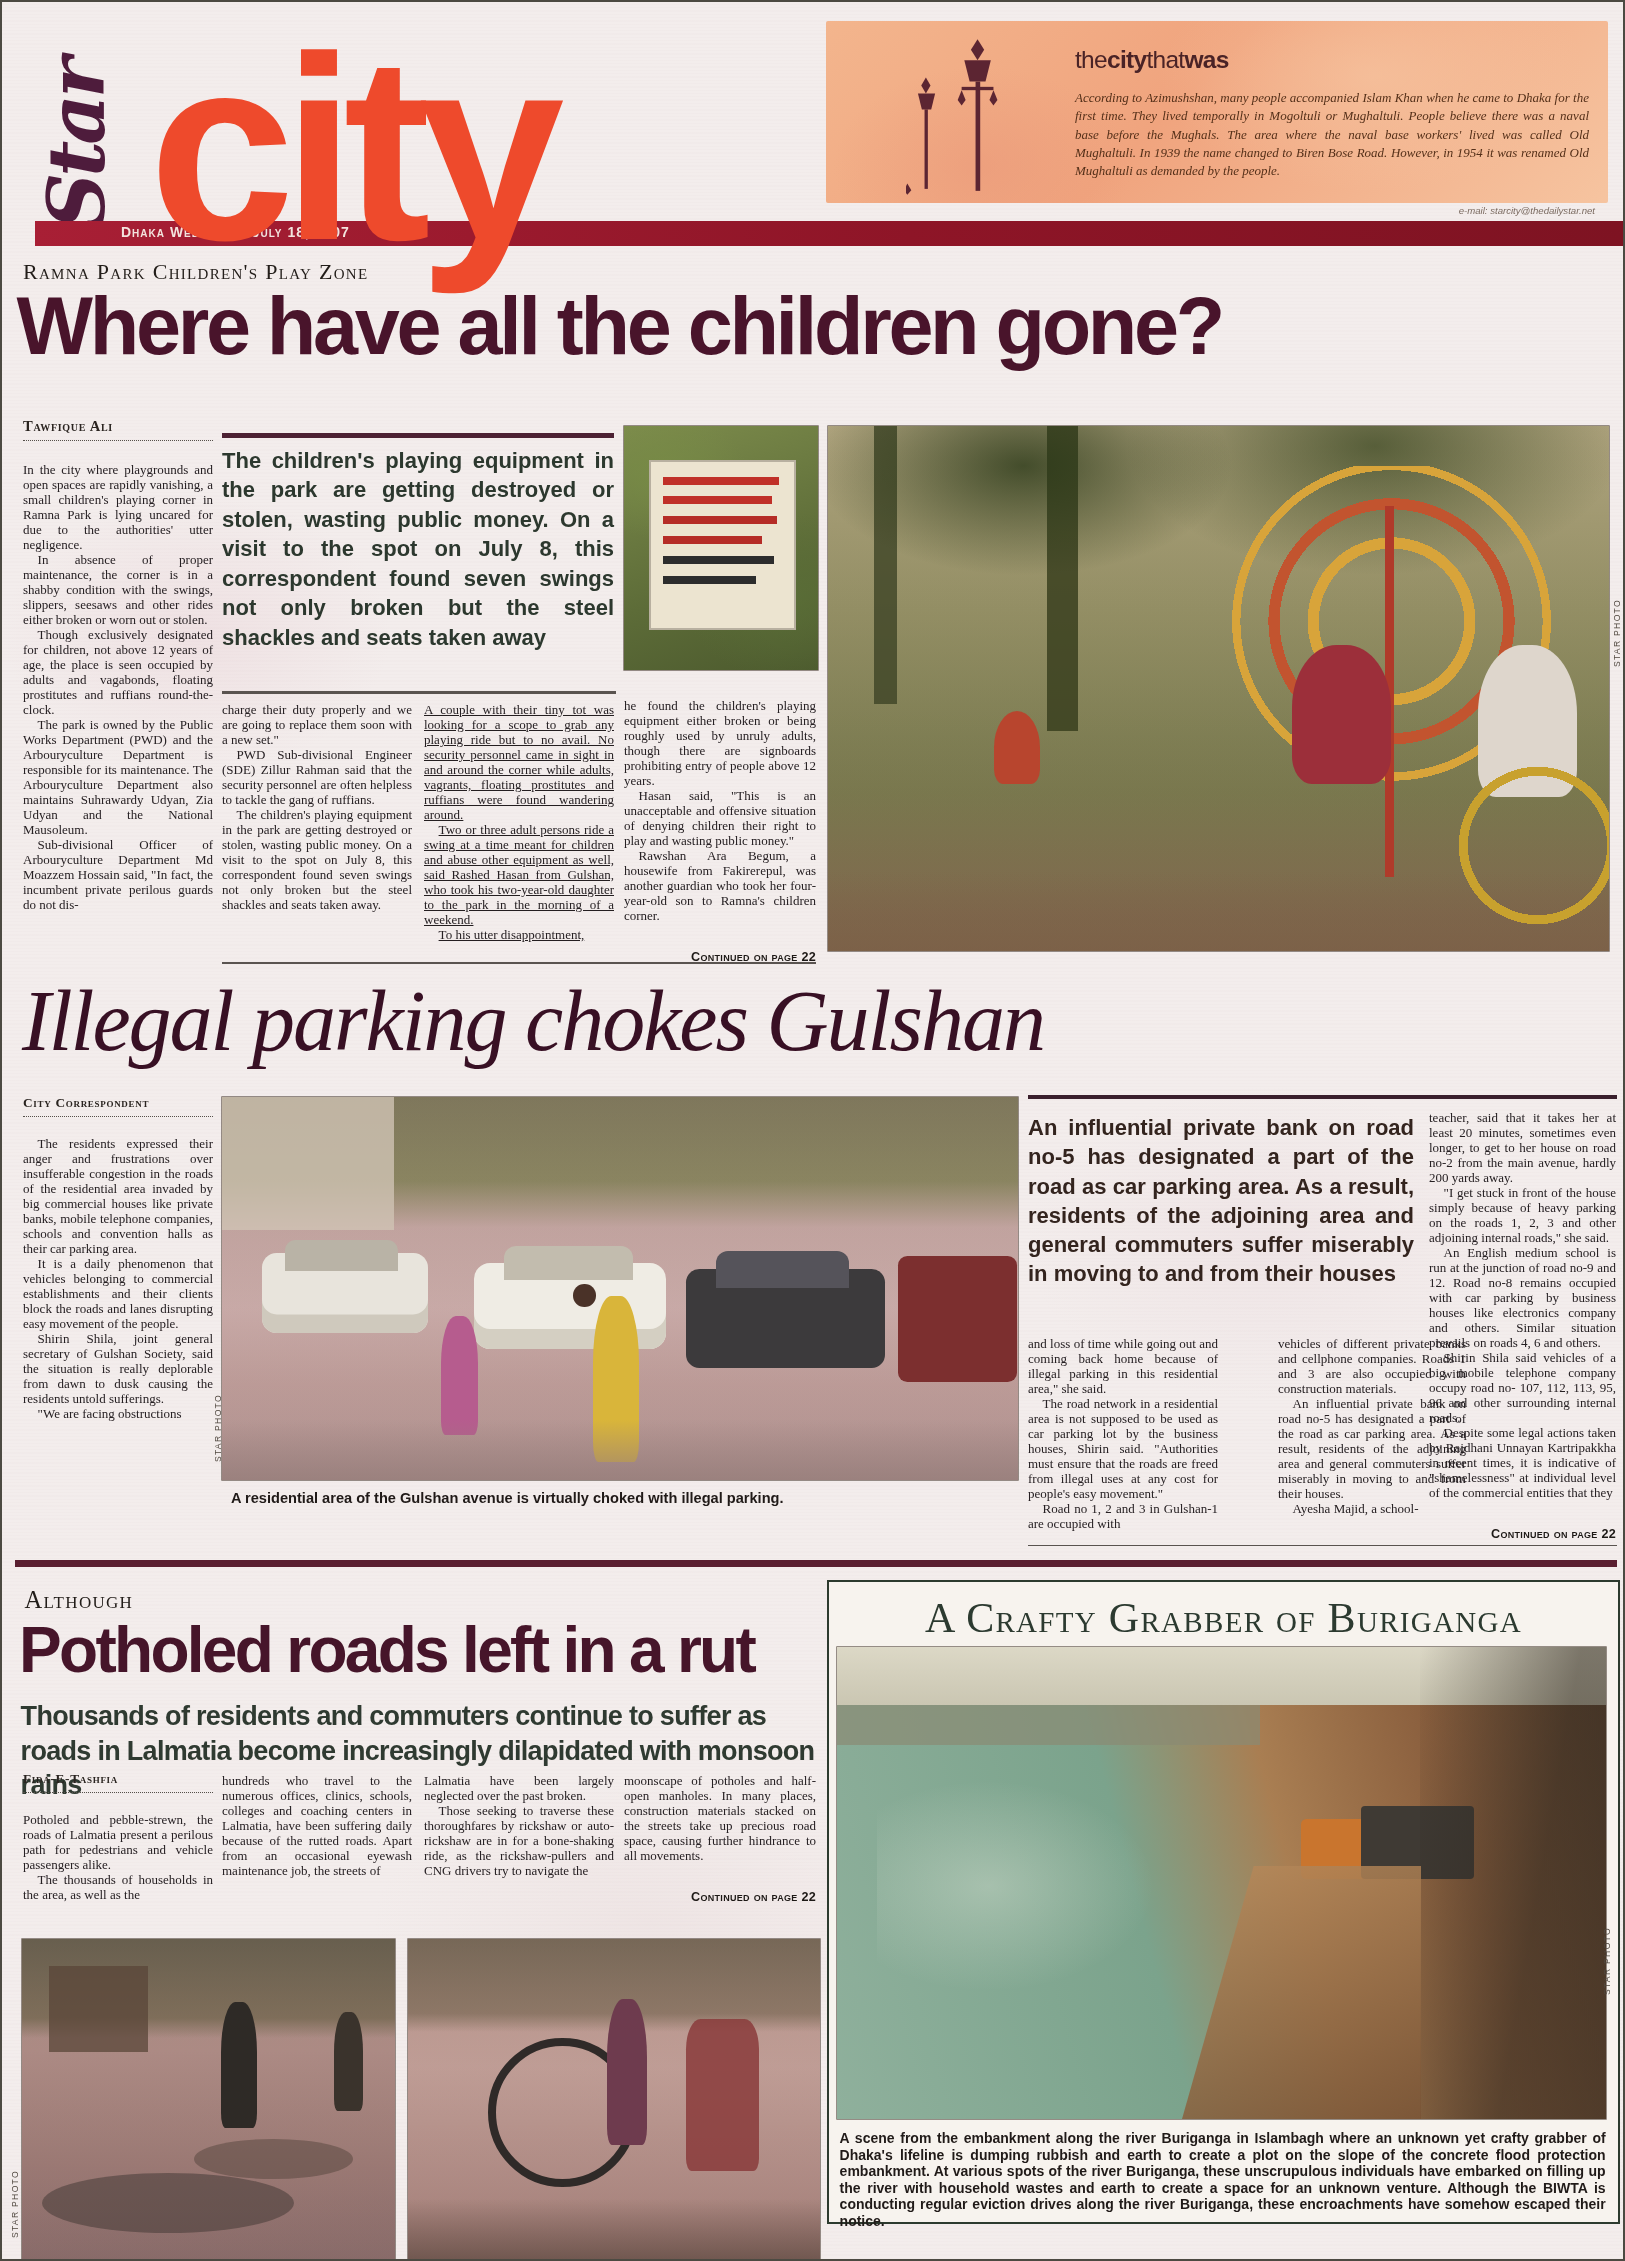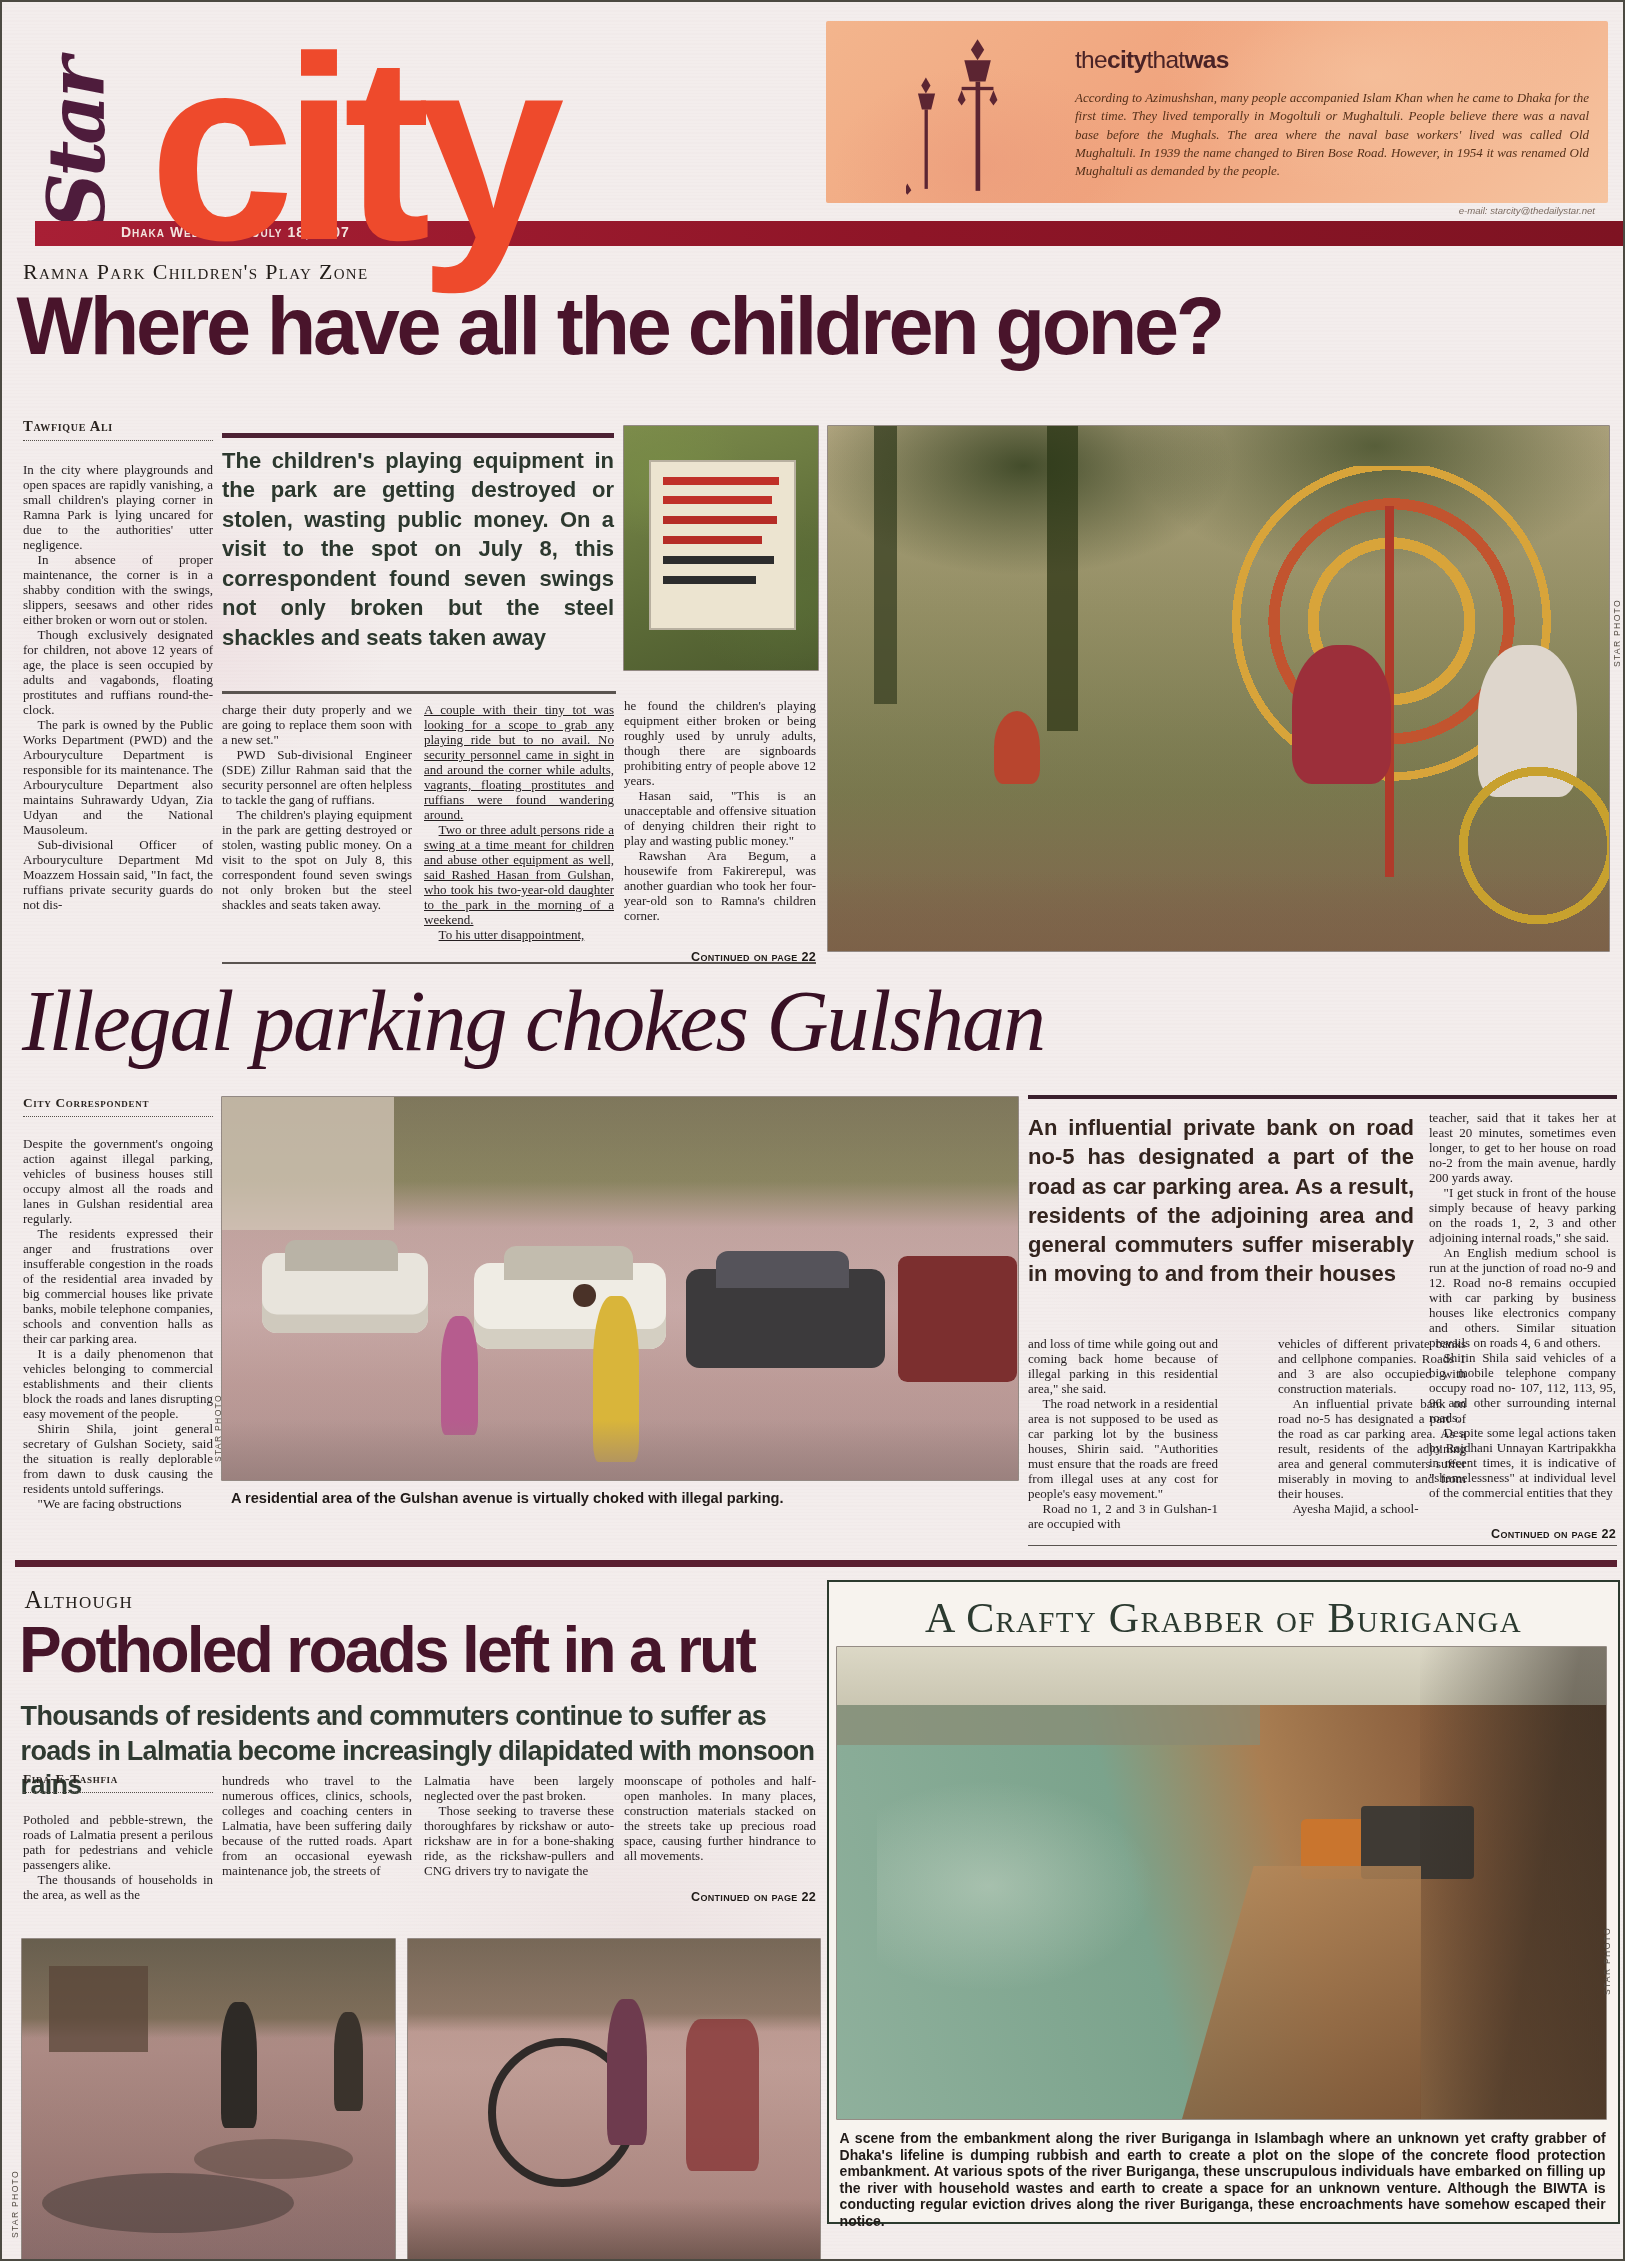--- a/index.html
+++ b/index.html
@@ -169,21 +169,21 @@
   <div class="abs kicker" style="left:21px;top:257px;">Ramna Park Children's Play Zone</div>
   <div class="abs headline-sans" style="left:14.6px;top:284px;font-size:81px;letter-spacing:-3.3px;color:#49142b;">Where have all the children gone?</div>
 
   <div class="abs byline" style="left:21px;top:416px;width:190px;">Tawfique Ali</div>
 
   <div class="abs col" style="left:21px;top:460px;width:190px;">
     <p class="first">In the city where playgrounds and open spaces are rapidly vanishing, a small children's playing corner in Ramna Park is lying uncared for due to the authorities' utter negligence.</p>
     <p>In absence of proper maintenance, the corner is in a shabby condition with the swings, slippers, seesaws and other rides either broken or worn out or stolen.</p>
     <p>Though exclusively designated for children, not above 12 years of age, the place is seen occupied by adults and vagabonds, floating prostitutes and ruffians round-the-clock.</p>
     <p>The park is owned by the Public Works Department (PWD) and the Arbouryculture Department is responsible for its maintenance. The Arbouryculture Department also maintains Suhrawardy Udyan, Zia Udyan and the National Mausoleum.</p>
-    <p>Sub-divisional Officer of Arbouryculture Department Md Moazzem Hossain said, "In fact, the ruffians private security guards do not dis-</p>
+    <p>Sub-divisional Officer of Arbouryculture Department Md Moazzem Hossain said, "In fact, the incumbent private perilous guards do not dis-</p>
   </div>
 
   <div class="abs rule" style="left:220px;top:431px;width:392px;height:4.6px;"></div>
   <div class="abs lede" style="left:220px;top:444px;width:392px;">The children's playing equipment in the park are getting destroyed or stolen, wasting public money. On a visit to the spot on July 8, this correspondent found seven swings not only broken but the steel shackles and seats taken away</div>
 
   <div class="abs thin-rule" style="left:220px;top:689px;width:394px;height:2.7px;"></div>
 
   <div class="abs col" style="left:220px;top:700px;width:190px;">
     <p class="first">charge their duty properly and we are going to replace them soon with a new set."</p>
     <p>PWD Sub-divisional Engineer (SDE) Zillur Rahman said that the security personnel are often helpless to tackle the gang of ruffians.</p>
@@ -227,21 +227,20 @@
   </div>
   <div class="abs vcredit" style="left:1610px;top:597px;">STAR PHOTO</div>
 
   <div class="abs thin-rule" style="left:220px;top:960px;width:594px;height:2px;"></div>
 
   <div class="abs headline-serif-italic" style="left:20px;top:976px;font-size:86px;">Illegal parking chokes Gulshan</div>
 
   <div class="abs byline" style="left:21px;top:1093px;width:190px;font-size:13.3px;">City Correspondent</div>
 
   <div class="abs col" style="left:21px;top:1134px;width:190px;">
-    <p class="first">Despite the government's ongoing action against illegal parking, vehicles of business houses still occupy almost all the roads and lanes in Gulshan residential area regularly.</p>
     <p>The residents expressed their anger and frustrations over insufferable congestion in the roads of the residential area invaded by big commercial houses like private banks, mobile telephone companies, schools and convention halls as their car parking area.</p>
     <p>It is a daily phenomenon that vehicles belonging to commercial establishments and their clients block the roads and lanes disrupting easy movement of the people.</p>
     <p>Shirin Shila, joint general secretary of Gulshan Society, said the situation is really deplorable from dawn to dusk causing the residents untold sufferings.</p>
     <p>"We are facing obstructions</p>
   </div>
 
   <div class="abs photo photo-street" style="left:220px;top:1095px;width:796px;height:383px;">
     <div class="ph-shape" style="left:0;top:0;width:172px;height:133px;background:#cfc3b4;opacity:.8;"></div>
     <div class="ph-shape" style="left:40px;top:156px;width:166px;height:80px;border-radius:14.6px;background:#e8e4dc;box-shadow:inset 0 -18.6px 0 #cfc9bd;"></div>
     <div class="ph-shape" style="left:63px;top:143px;width:113px;height:30.5px;border-radius:10.6px 10.6px 0 0;background:#b9b3a6;"></div>

